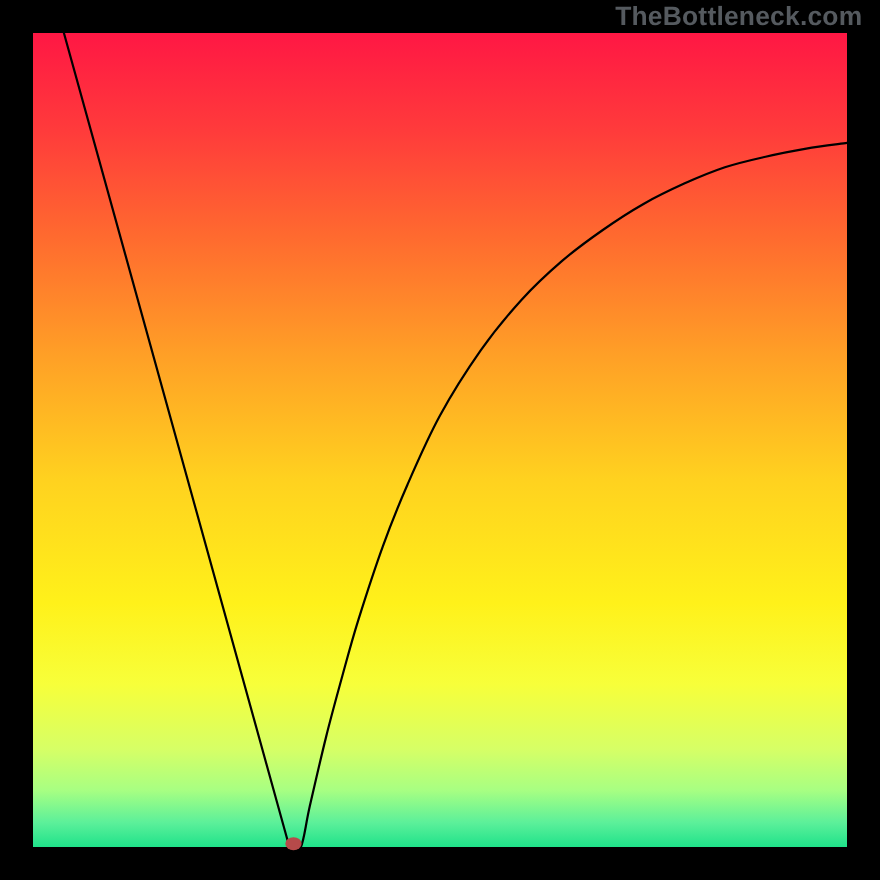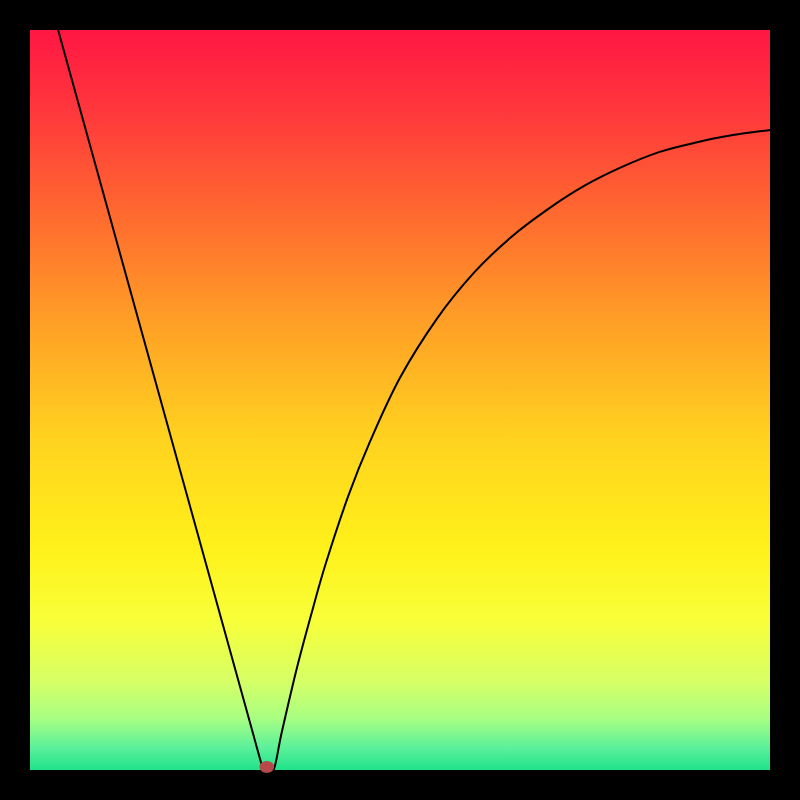--- a/index.html
+++ b/index.html
@@ -26,20 +26,21 @@
     letter-spacing: 0.2px;
   }
   svg {
     display: block;
   }
 </style>
 </head>
 <body>
 
 <div class="container">
+  <div class="watermark">TheBottleneck.com</div>
   <svg id="plot" width="800" height="800" viewBox="0 0 800 800" role="img" aria-label="Bottleneck curve plot on a rainbow gradient background (red at top through orange, yellow, to green at bottom) with a black V-shaped curve: a straight left arm from the top-left corner descending to a sharp minimum near x≈0.31 at the bottom, and a concave right arm rising to the upper-right. A small dark-red marker sits at the minimum. The plot is framed by a thick black border.">
     <defs>
       <linearGradient id="bg" x1="0" y1="0" x2="0" y2="1">
           <stop offset="0.0%" stop-color="#ff1744"></stop>
           <stop offset="12.0%" stop-color="#ff3b3b"></stop>
           <stop offset="25.0%" stop-color="#ff6a2f"></stop>
           <stop offset="40.0%" stop-color="#ffa126"></stop>
           <stop offset="55.0%" stop-color="#ffd21f"></stop>
           <stop offset="70.0%" stop-color="#fff11a"></stop>
           <stop offset="80.0%" stop-color="#f7ff3a"></stop>

